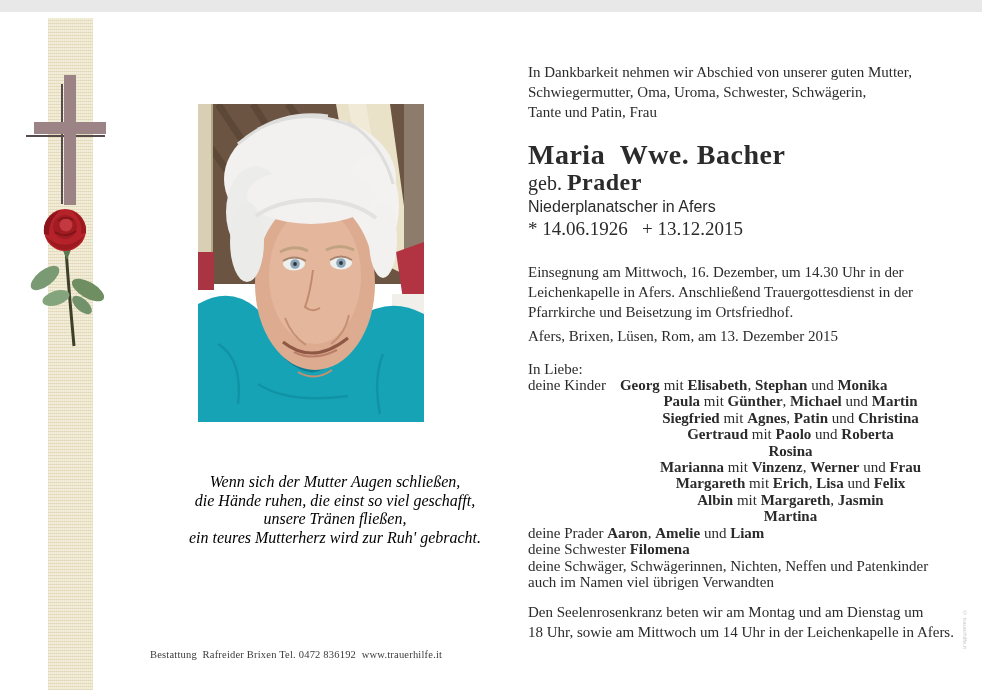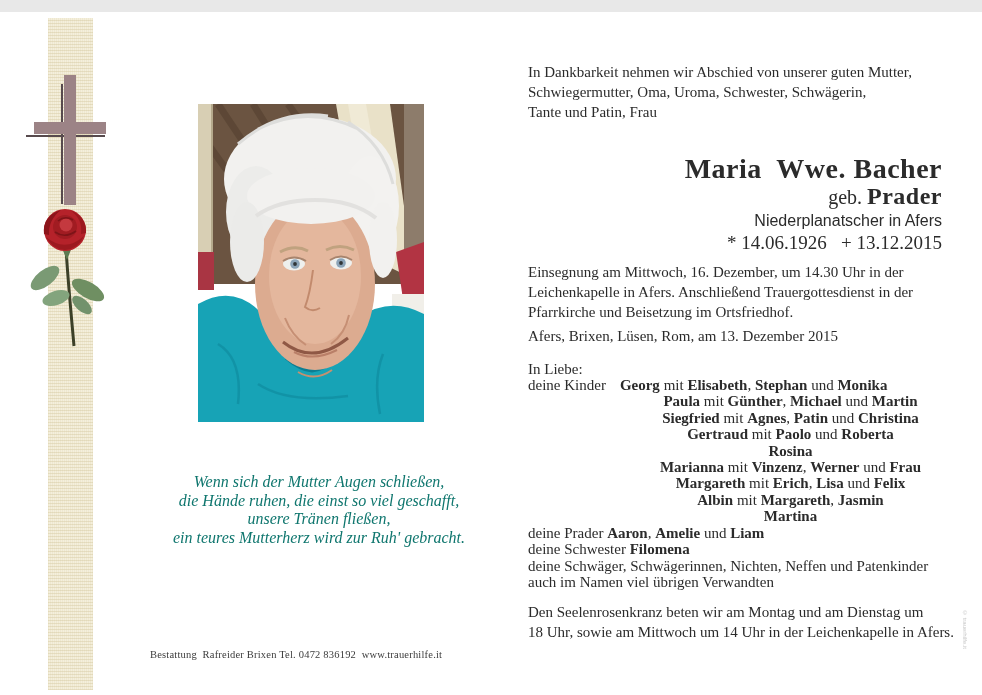--- a/index.html
+++ b/index.html
@@ -26,42 +26,42 @@
 
   
   .photo { position:absolute; left:198px; top:92px; width:226px; height:318px; }
   .photo svg { width:100%; height:100%; display:block; }
 
   
   .txt { position:absolute; left:528px; width:445px; }
   .intro { top:50px; font-size:15px; line-height:20px; }
   .line { white-space:nowrap; }
 
-  .name-block { top:142px; width:414px; text-align:right; }
+  .name-block { top:128px; width:414px; text-align:left; }
   .deceased-name { font-size:28px; font-weight:bold; line-height:30px; white-space:pre; letter-spacing:.5px; }
   .maiden { line-height:24px; }
   .maiden .prefix { font-size:20px; }
   .maiden .mname { font-size:24px; font-weight:bold; letter-spacing:.5px; }
   .vulgo { font-family:"Liberation Sans", sans-serif; font-size:16px; line-height:20px; }
   .dates { font-size:19px; line-height:24px; white-space:pre; }
 
   .einsegnung { top:250px; font-size:15px; line-height:20px; }
   .place-date { top:314px; font-size:15px; line-height:20px; }
   .in-liebe  { top:347px; font-size:15px; line-height:20px; }
 
   .kinder { top:365px; font-size:15px; line-height:16.4px; }
   .kinder .indent { padding-left:80px;text-align:center; }
   .kinder .first-label { padding-right:14px; }
   .relatives { top:513px; font-size:15px; line-height:16.4px; }
   .rosary { top:590px; font-size:15px; line-height:20px; }
 
   
   .quote {
-    position:absolute; left:114px; top:461px; width:410px; text-align:center;
-    font-style:italic; font-size:16px; line-height:18.5px; color:#0f766e;
+    position:absolute; left:130px; top:461px; width:410px; text-align:center;
+    font-style:italic; font-size:16px; line-height:18.5px; color:#000000;
   }
 
   .funeral-home {
     position:absolute; left:150px; top:637px; font-size:10.5px; color:#3b3b3b;
     white-space:pre; letter-spacing:.2px;
   }
 
   .watermark {
     position:absolute; left:962px; top:598px; writing-mode:vertical-rl;
     font-family:"Liberation Sans", sans-serif; font-size:6px; color:#c8c8c8;

